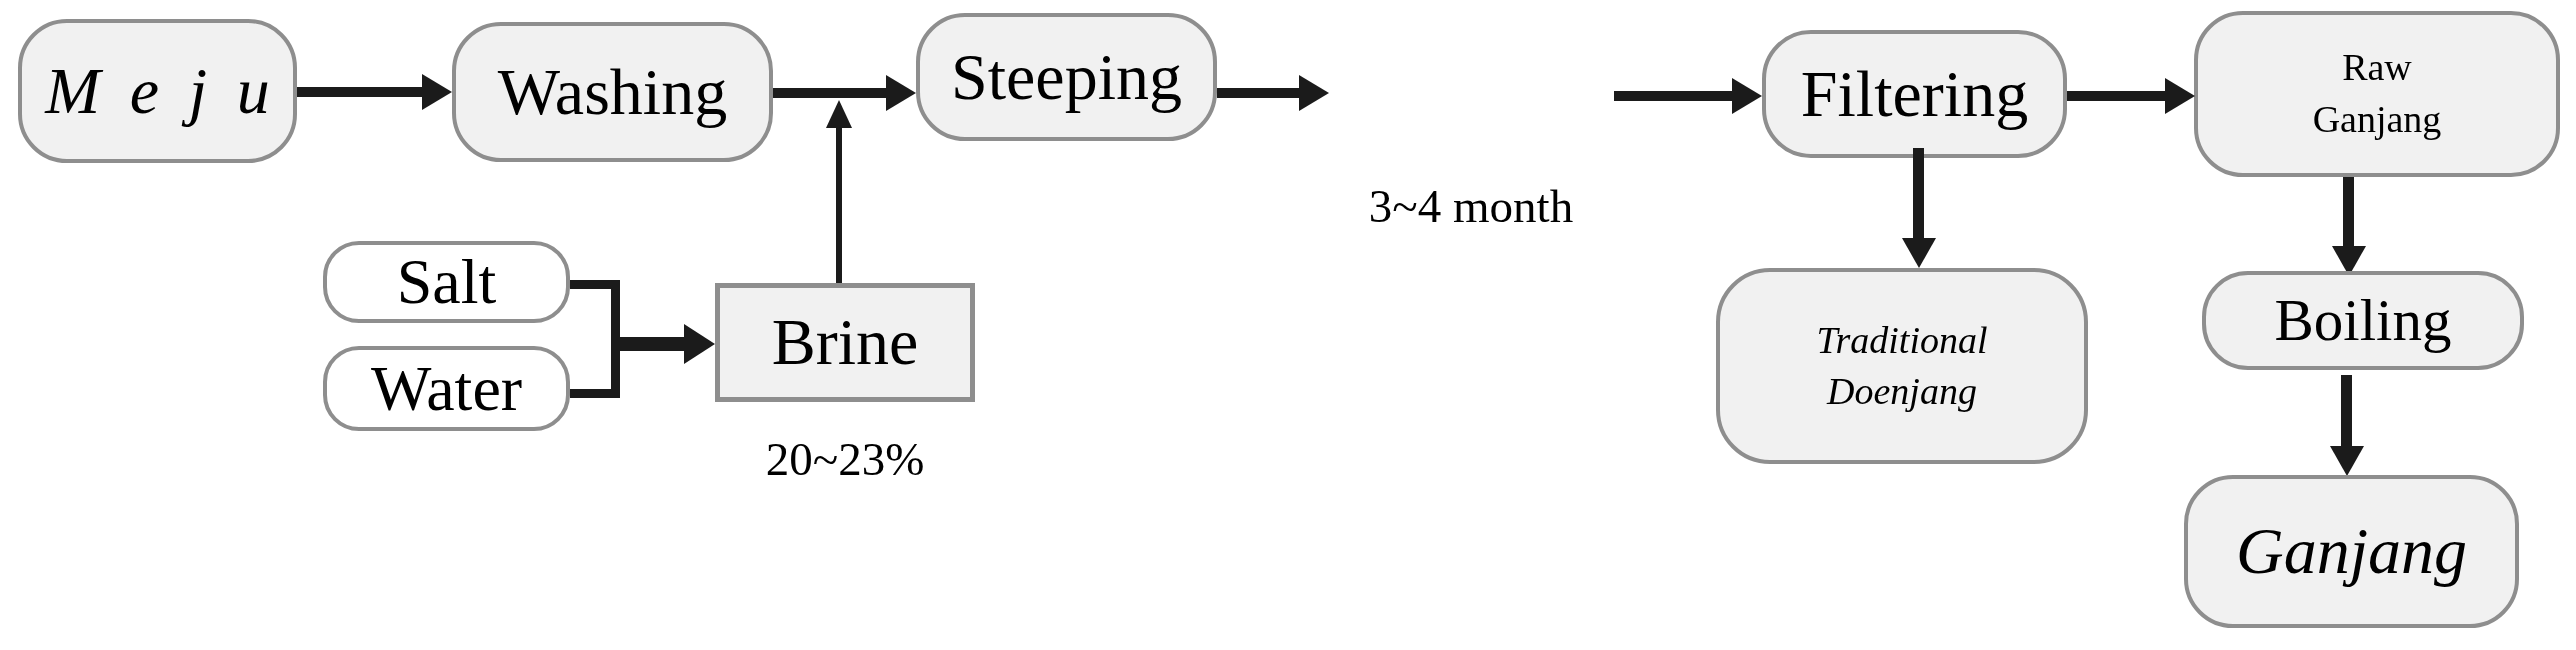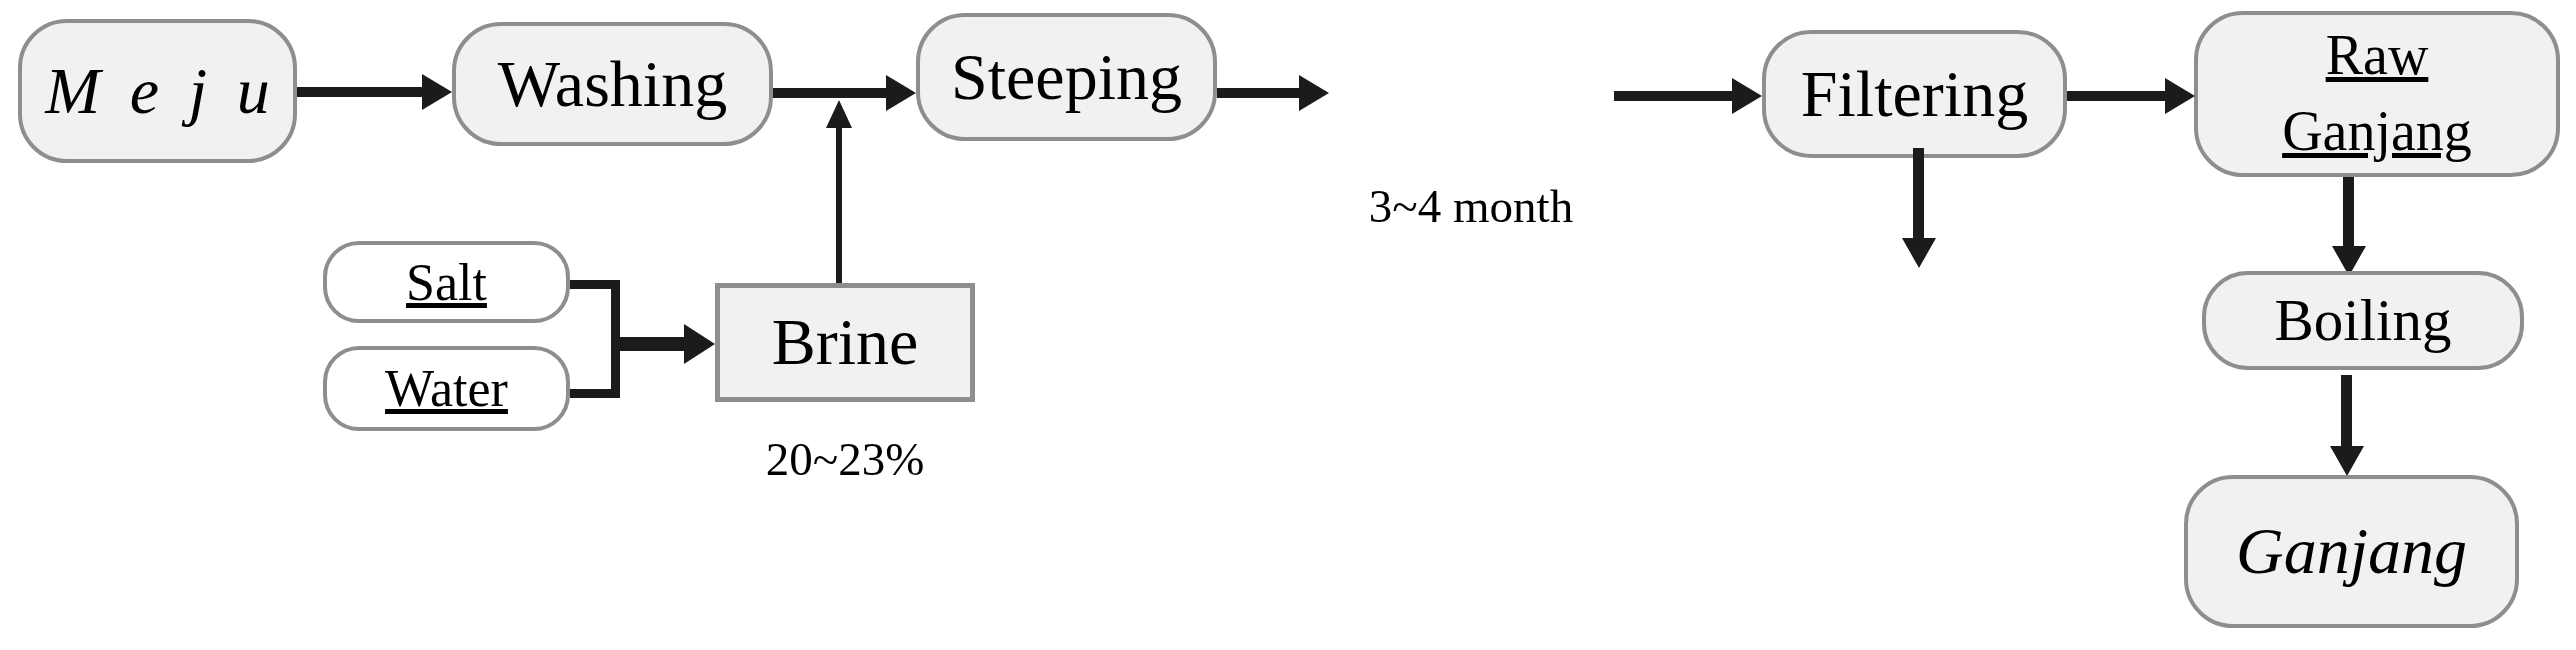--- a/index.html
+++ b/index.html
@@ -19,24 +19,24 @@
   .node{
     position:absolute;box-sizing:border-box;
     background:var(--node-fill);border:4.1px solid var(--node-border);
     display:flex;align-items:center;justify-content:center;
     text-align:center;
   }
   .node.rounded{border-radius:49px;}
   .node.small{border-radius:36px;background:var(--input-fill);}
   .node.rect{border-radius:0;border-width:5px;}
   .lbl{font-size:66px;line-height:1.25;display:block;}
-  .lbl.two{font-size:56px;line-height:1.35;text-decoration:underline;}
+  .lbl.two{font-size:38px;line-height:1.35;}
   .italic{font-style:italic;}
   .spaced{letter-spacing:0.45em;padding-left:0.45em;}
-  .lbl.sm{font-size:52px;text-decoration:underline;}
+  .lbl.sm{font-size:64px;}
   .annotation{
     position:absolute;font-size:47px;text-align:center;line-height:1.1;
   }
   
   .harrow{position:absolute;display:flex;align-items:center;height:36px;}
   .harrow .shaft{flex:1;height:10.7px;background:var(--arrow-color);}
   .harrow .head-r{width:0;height:0;border-top:18px solid transparent;border-bottom:18px solid transparent;border-left:30px solid var(--arrow-color);}
   .harrow.thick{height:40px;}
   .harrow.thick .shaft{height:14px;}
   .harrow.thick .head-r{border-top-width:20px;border-bottom-width:20px;border-left-width:31px;}
@@ -51,21 +51,21 @@
 </style>
 </head>
 <body>
 
 <div class="canvas">
 
   <div class="node rounded" style="left:18px;top:19px;width:279px;height:144px;">
     <span class="lbl italic spaced">Meju</span>
   </div>
 
-  <div class="node rounded" style="left:452px;top:22px;width:321px;height:124px;">
+  <div class="node rounded" style="left:452px;top:22px;width:321px;height:140px;">
     <span class="lbl">Washing</span>
   </div>
 
   <div class="node rounded" style="left:916px;top:13px;width:301px;height:128px;">
     <span class="lbl">Steeping</span>
   </div>
 
 
   <div class="node rounded" style="left:1762px;top:30px;width:305px;height:128px;">
     <span class="lbl">Filtering</span>
@@ -126,20 +126,26 @@
   <div class="varrow thin" style="left:826px;top:100px;width:26px;height:183px;">
     <i class="head-u"></i>
       <i class="vshaft"></i>
   </div>
 
   <div class="varrow" style="left:1901px;top:148px;width:35px;height:120px;">
     <i class="vshaft"></i>
       <i class="head-d"></i>
   </div>
 
+  <div class="node rounded" style="left:1716px;top:268px;width:372px;height:196px;border-radius:54px;">
+    <span class="lbl two italic">
+      <span>Traditional</span><br>
+      <span>Doenjang</span>
+    </span>
+  </div>
 
   <div class="varrow" style="left:2331px;top:177px;width:35px;height:99px;">
     <i class="vshaft"></i>
       <i class="head-d"></i>
   </div>
 
   <div class="node rounded" style="left:2202px;top:271px;width:322px;height:99px;border-radius:46px;">
     <span class="lbl" style="font-size:59px;">Boiling</span>
   </div>
 

